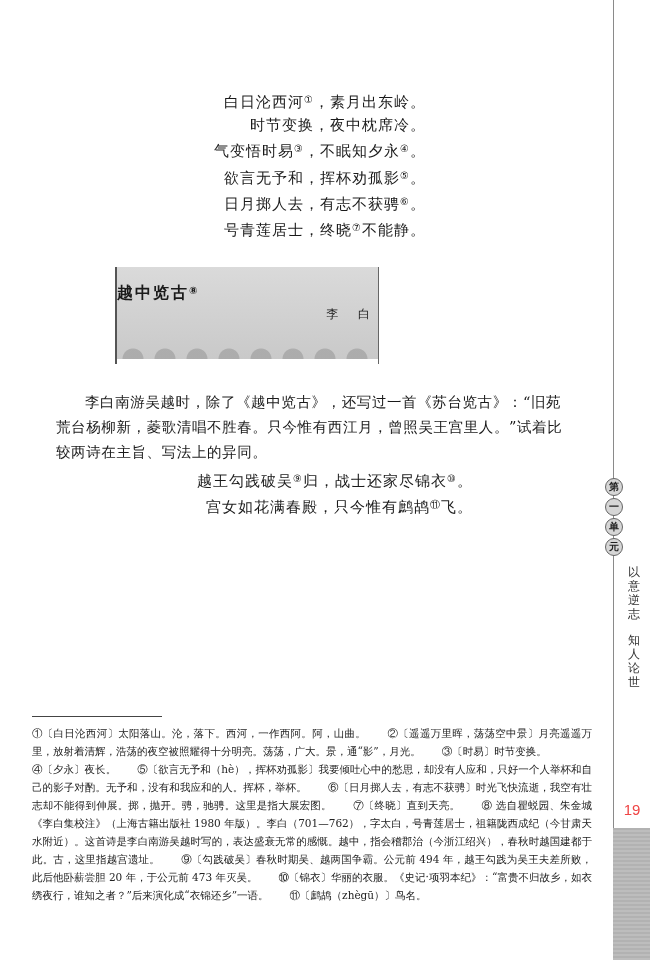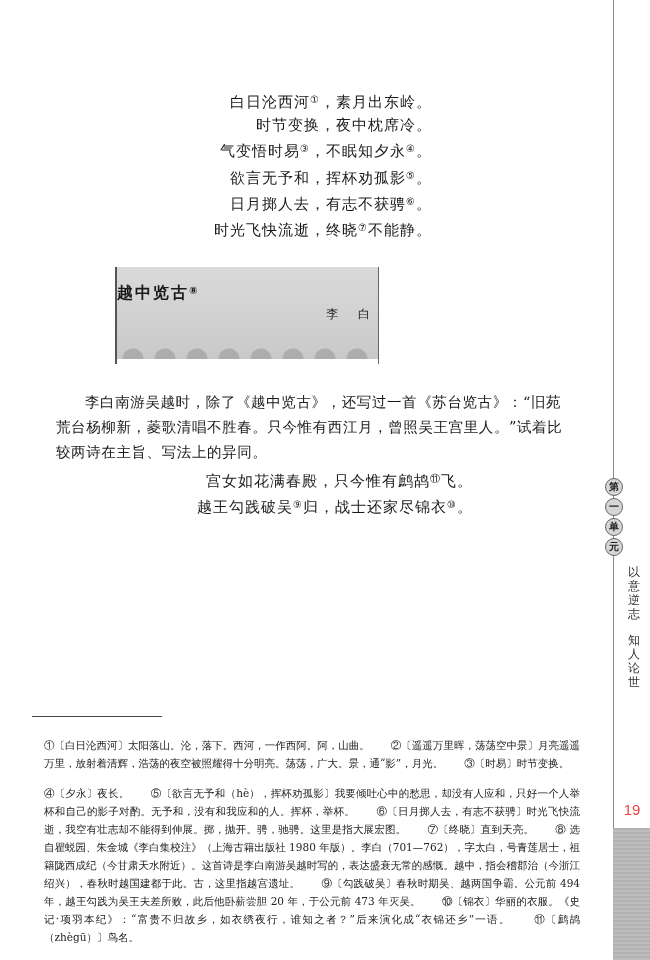--- a/index.html
+++ b/index.html
@@ -64,49 +64,49 @@
     
     .intro { position: absolute; left: 40px; top: 374px; width: 540px; font-size: 14.5px; line-height: 25px; letter-spacing: 0.6px; }
     .intro p { margin: 16px; text-indent: 2em; }
 
     
     .poem2 { position: absolute; left: 197px; top: 467px; font-size: 15px; line-height: 24px; letter-spacing: 1px; }
 
     
     .fn-rule { position: absolute; left: 32px; top: 716px; width: 130px; height: 1px; background: #444; }
     .footnotes { position: absolute; left: 32px; top: 724px; width: 560px; font-size: 10.5px; line-height: 18px; color: #222; }
-    .footnotes p { margin: 12px; text-align: justify; }
+    .footnotes p { margin: 0; text-align: justify; }
   </style>
 </head>
 <body>
 
 <div class="page">
 
   <div class="poem1">
     <div class="line"><span>白日沦西河</span><sup class="n">①</sup><span>，素月出东岭。</span></div>
     <div class="line"><span>时节变换，夜中枕席冷。</span></div>
     <div class="line"><span>气变悟时易</span><sup class="n">③</sup><span>，不眠知夕永</span><sup class="n">④</sup><span>。</span></div>
     <div class="line"><span>欲言无予和，挥杯劝孤影</span><sup class="n">⑤</sup><span>。</span></div>
     <div class="line"><span>日月掷人去，有志不获骋</span><sup class="n">⑥</sup><span>。</span></div>
-    <div class="line"><span>时光飞快流逝，终晓</span><sup class="n">⑦</sup><span>不能静。</span></div>
+    <div class="line"><span>号青莲居士，终晓</span><sup class="n">⑦</sup><span>不能静。</span></div>
   </div>
 
   <div class="title-bg"></div>
   <div class="title-box"></div>
   <div class="title-box-right"></div>
   <div class="title"><span>越中览古</span><sup class="n">⑧</sup></div>
   <div class="author">李 白</div>
 
   <div class="intro">
     <p>李白南游吴越时，除了《越中览古》，还写过一首《苏台览古》：“旧苑荒台杨柳新，菱歌清唱不胜春。只今惟有西江月，曾照吴王宫里人。”试着比较两诗在主旨、写法上的异同。</p>
   </div>
 
   <div class="poem2">
+    <div class="line"><span>越王勾践破吴</span><sup class="n">⑨</sup><span>归，战士还家尽锦衣</span><sup class="n">⑩</sup><span>。</span></div>
     <div class="line"><span>宫女如花满春殿，只今惟有鹧鸪</span><sup class="n">⑪</sup><span>飞。</span></div>
-    <div class="line"><span>越王勾践破吴</span><sup class="n">⑨</sup><span>归，战士还家尽锦衣</span><sup class="n">⑩</sup><span>。</span></div>
   </div>
 
   <div class="side-rule"></div>
   <div class="unit-badges">
     <div class="unit-badge">第</div>
     <div class="unit-badge">一</div>
     <div class="unit-badge">单</div>
     <div class="unit-badge">元</div>
   </div>
   <div class="unit-theme">

